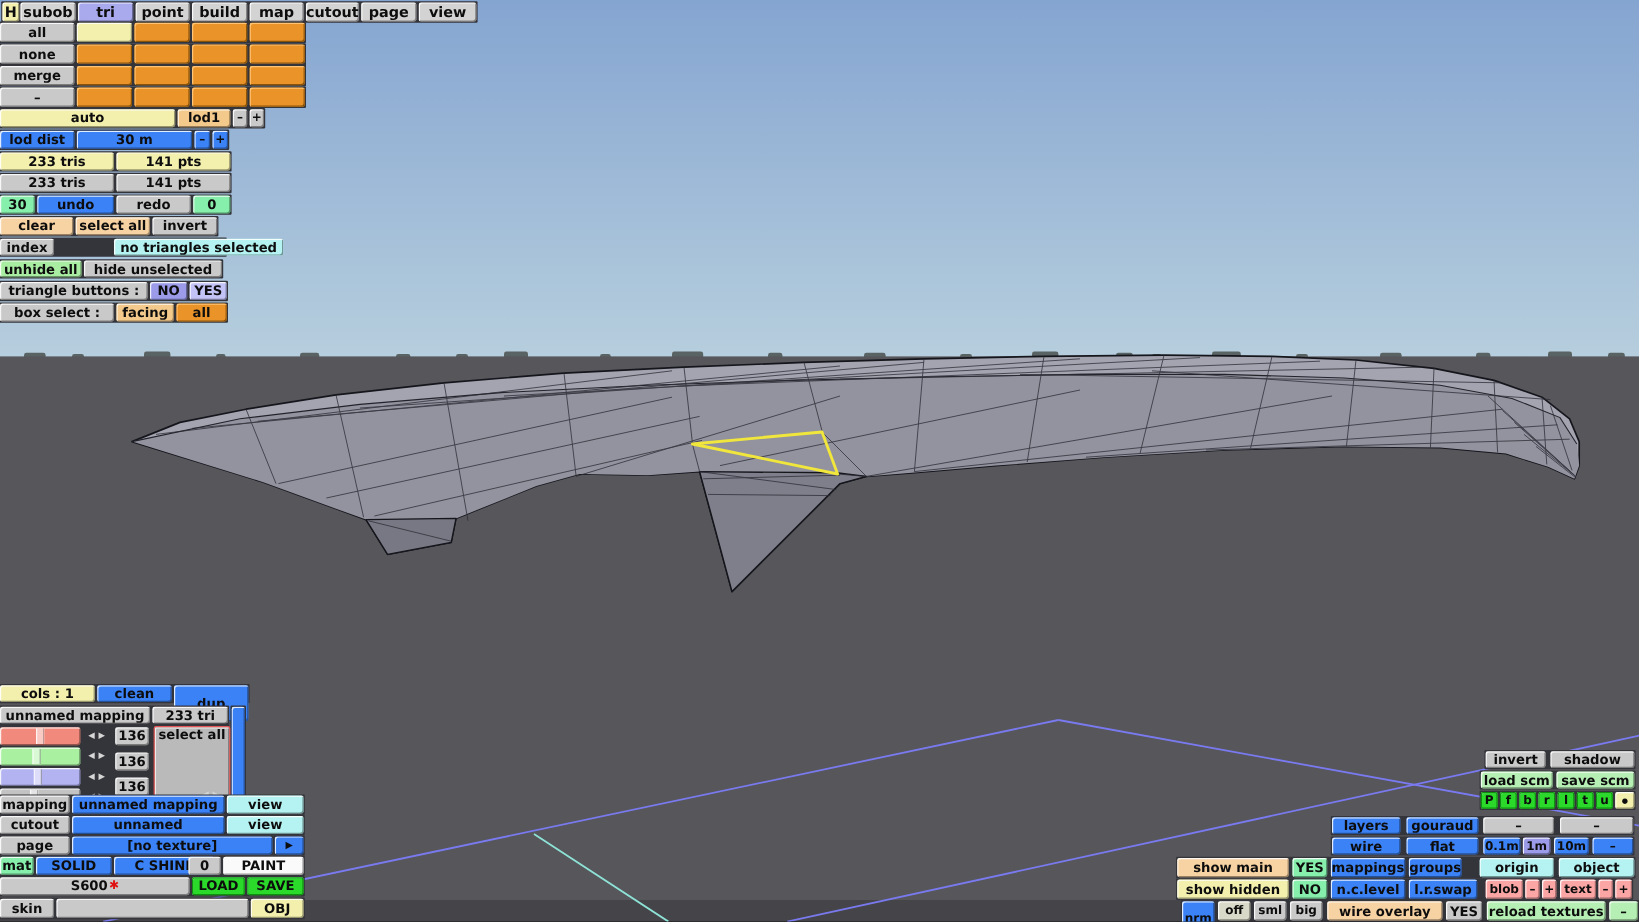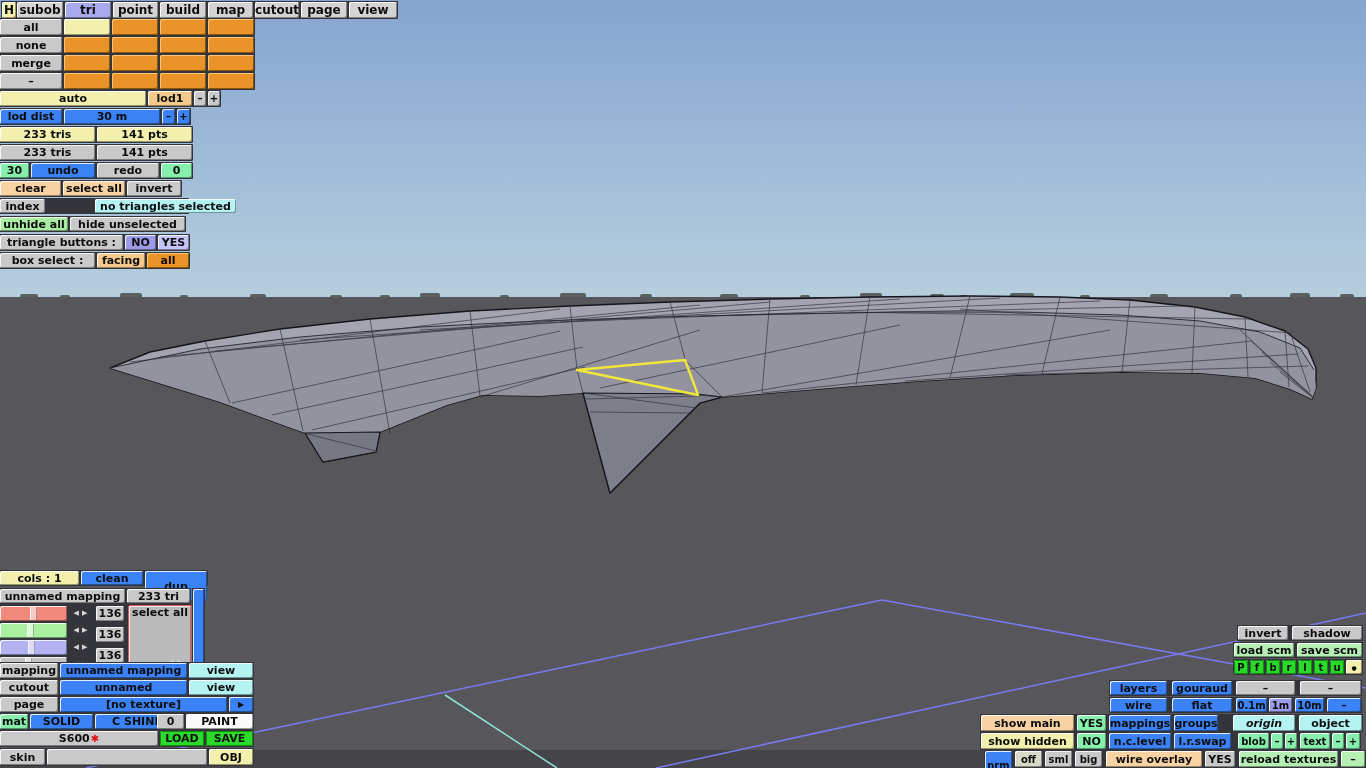--- a/index.html
+++ b/index.html
@@ -7,21 +7,21 @@
   #stage{position:relative;width:1366px;height:768px;}
   #vp{position:absolute;left:0;top:0;z-index:0;}
   .uirow{position:absolute;background:#34343b;z-index:2;border-radius:1px;}
   .cell{position:absolute;display:flex;align-items:center;justify-content:center;
     font-weight:bold;font-size:11px;color:#0d0d0d;white-space:nowrap;overflow:hidden;
     border-radius:2px;
     box-shadow:inset 1px 1px 0 rgba(255,255,255,.85), inset -1px -1px 0 rgba(0,0,0,.38);}
   .c-gry{background:#c9c9c9}.c-gry2{background:#d3d3d3}.c-dk{background:#86efac}
   .c-pur{background:#3b82f6}.c-purD{background:#9b9bea}.c-purL{background:#c3c3f8}
   .c-purM{background:#a9a9ee}
-  .c-ylw{background:#f3f0ae}.c-ylwB{background:#86efac}
+  .c-ylw{background:#f3f0ae}.c-ylwB{background:#fca5a5}
   .c-orn{background:#ea9329;box-shadow:inset 1px 1px 0 #ffc576,inset -1px -1px 0 #8a5408;}
   .c-tan{background:#f3ca8b}.c-pch{background:#f7d2a2}.c-cyn{background:#b4f3f1}
   .c-grn{background:#a9eda2}
   .c-grnB{background:#2bd92b;box-shadow:inset 0 0 0 1px #0e8f0e, inset 1px 1px 0 #8effa0;}
   .c-grnL{background:#b6efb4}.c-wht{background:#fafafa}.c-off{background:#d9d9c9}
   .c-sldR{background:#f18a7d}.c-sldG{background:#a9f1a1}.c-sldB{background:#b3b3f2}.c-sldK{background:#c3c3c3}
   .c-arr{background:none;box-shadow:none;color:#d6d6d6;font-size:7px;letter-spacing:3px;}
   .c-selbox{background:#bababa;border:1px solid #e05555;align-items:flex-start;
     box-shadow:inset 1px 1px 0 rgba(255,255,255,.7), inset -1px -1px 0 rgba(0,0,0,.3);}
   .handle{position:absolute;top:1px;bottom:1px;width:7px;background:rgba(255,255,255,.55);
@@ -557,21 +557,21 @@
         </div>
         <div class="cell c-dk" style="left: 97px; top: 1px; width: 29px; height: 16px;">
           <span>YES</span>
         </div>
         <div class="cell c-pur" style="left: 129px; top: 1px; width: 62px; height: 16px;">
           <span>mappings</span>
         </div>
         <div class="cell c-pur" style="left: 194px; top: 1px; width: 44px; height: 16px;">
           <span>groups</span>
         </div>
-        <div class="cell c-cyn" style="left: 253px; top: 1px; width: 62px; height: 16px; font-style: italic;">
+        <div class="cell c-cyn" style="left: 253px; top: 1px; width: 62px; height: 16px;">
           <span>origin</span>
         </div>
         <div class="cell c-cyn" style="left: 319px; top: 1px; width: 63px; height: 16px;">
           <span>object</span>
         </div>
       </div>
       <div class="uirow" style="left: 980px; top: 732px; width: 381px; height: 18px;">
         <div class="cell c-ylw" style="left: 1px; top: 1px; width: 93px; height: 16px;">
           <span>show hidden</span>
         </div>

